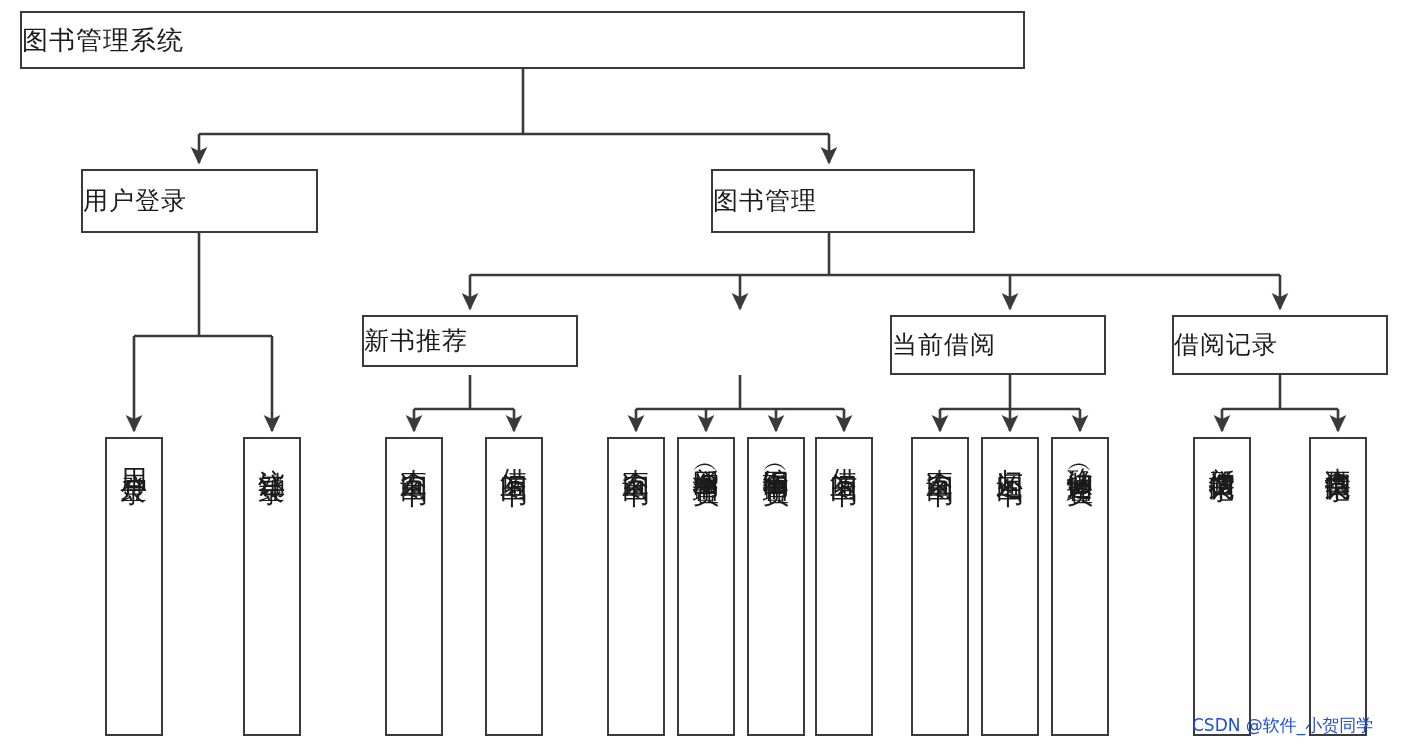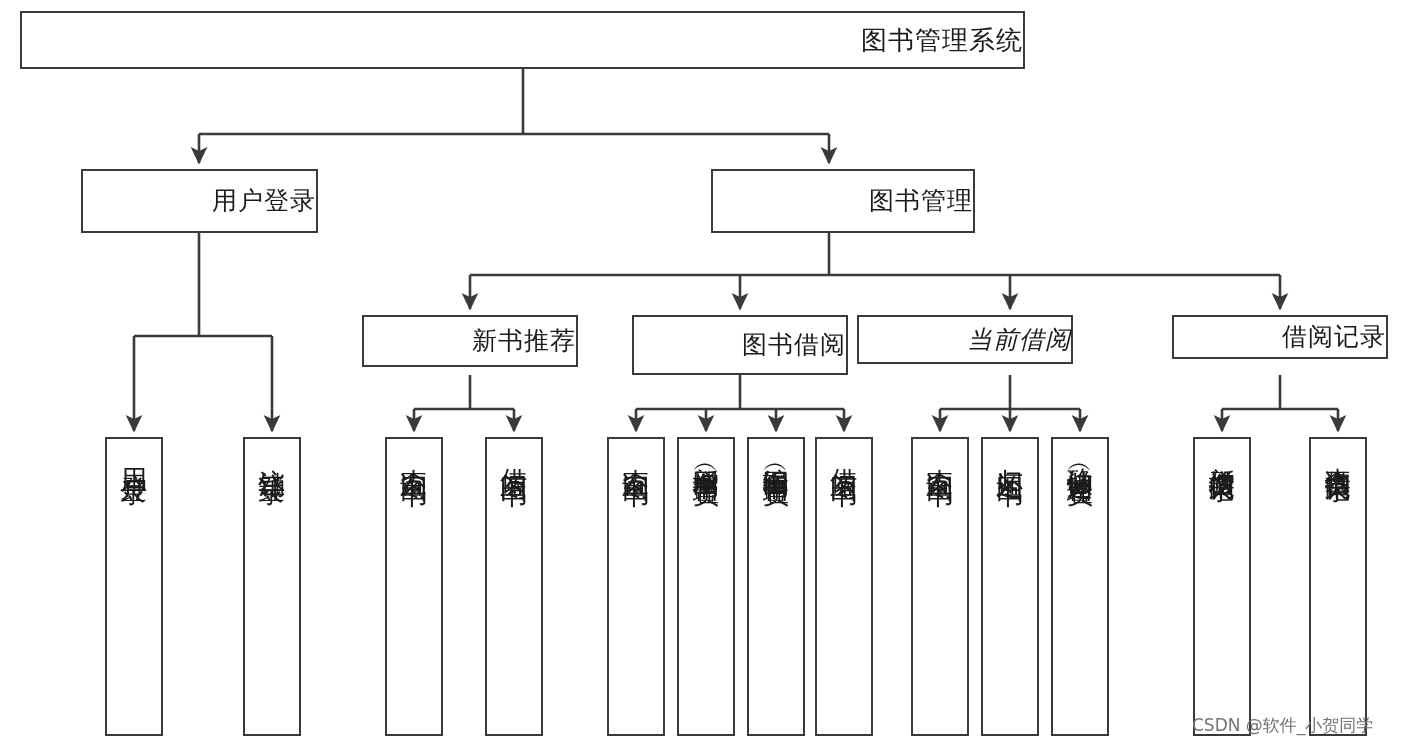--- a/index.html
+++ b/index.html
@@ -22,21 +22,21 @@
     height:747px;
     pointer-events:none;
   }
   .node{
     position:absolute;
     box-sizing:border-box;
     background:#ffffff;
     border:2.4px solid #3a3a3a;
     display:flex;
     align-items:center;
-    justify-content:flex-end;
+    justify-content:flex-start;
     color:#1b1b1b;
     z-index:2;
   }
   .node .lbl{
     display:block;
     text-align:center;
     line-height:1.18;
     white-space:nowrap;
   }
   
@@ -61,21 +61,21 @@
   }
   .node.v.tall .lbl{
     font-size:26px;
     letter-spacing:2px;
   }
   #watermark{
     position:absolute;
     left:1192px;
     top:714px;
     font-size:17px;
-    color:#737373;
+    color:#1d4ed8;
     white-space:nowrap;
     z-index:5;
     font-family:"DejaVu Sans","Liberation Sans",sans-serif;
   }
 </style>
 </head>
 <body>
 
 <div id="canvas">
 
@@ -136,27 +136,24 @@
   <div class="node h" style="left:81px;top:169px;width:237px;height:64px;">
     <span class="lbl">用户登录</span>
   </div>
   <div class="node h" style="left:711px;top:169px;width:264px;height:64px;">
     <span class="lbl">图书管理</span>
   </div>
 
   <div class="node h" style="left:362px;top:315px;width:216px;height:52px;">
     <span class="lbl">新书推荐</span>
   </div>
-  <div class="node h" style="left:632px;top:315px;width:216px;height:60px;">
-    <span class="lbl">图书借阅</span>
-  </div>
-  <div class="node h" style="left:857px;top:315px;width:216px;height:49px;font-style:italic;">
+  <div class="node h" style="left:890px;top:315px;width:216px;height:60px;">
     <span class="lbl">当前借阅</span>
   </div>
-  <div class="node h" style="left:1172px;top:315px;width:216px;height:44px;">
+  <div class="node h" style="left:1172px;top:315px;width:216px;height:60px;">
     <span class="lbl">借阅记录</span>
   </div>
 
   <div class="node v" style="left:105px;top:437px;width:58px;height:299px;">
     <span class="lbl">用户登录</span>
   </div>
   <div class="node v" style="left:243px;top:437px;width:58px;height:299px;">
     <span class="lbl">注销登录</span>
   </div>
 

